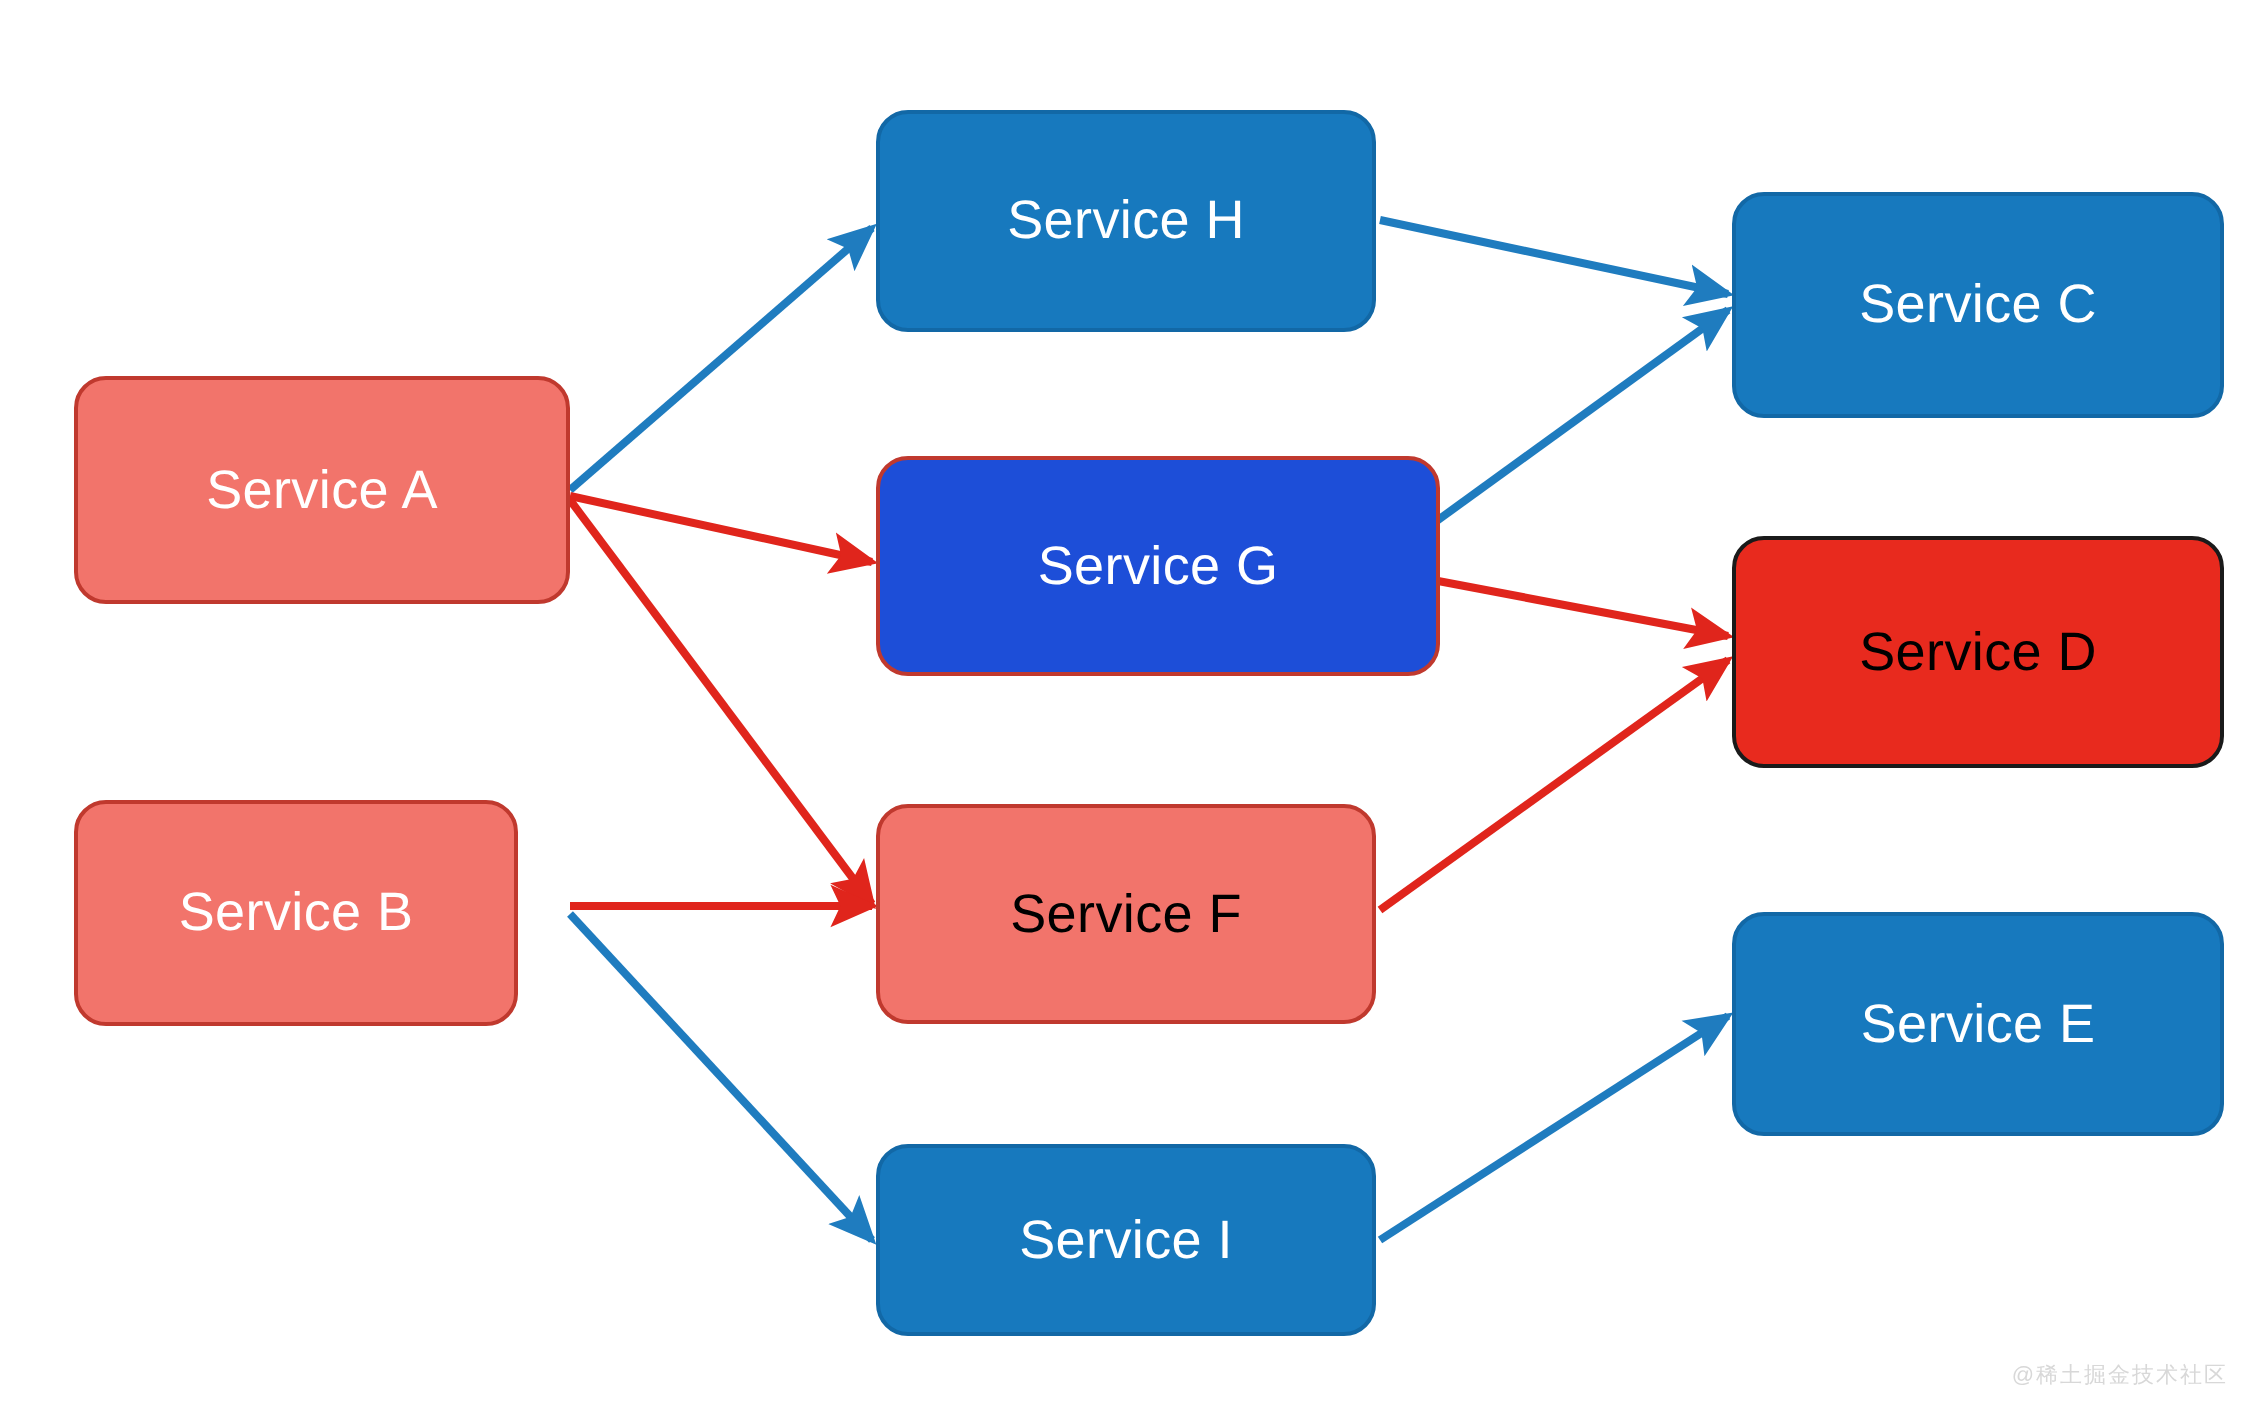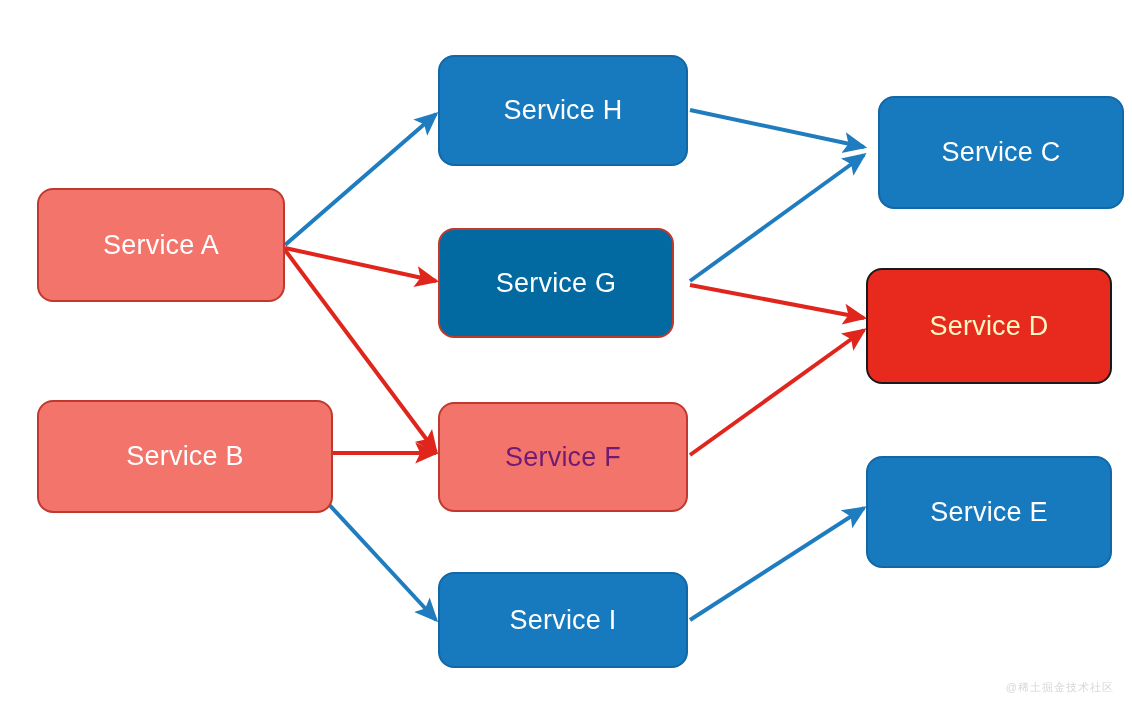--- a/index.html
+++ b/index.html
@@ -79,39 +79,39 @@
         <line x1="690" y1="285" x2="864" y2="318" stroke="#e0251c" stroke-width="4" marker-end="url(#arrow-red)"></line>
         <line x1="690" y1="455" x2="864" y2="330" stroke="#e0251c" stroke-width="4" marker-end="url(#arrow-red)"></line>
         <line x1="690" y1="620" x2="864" y2="508" stroke="#1f7cbf" stroke-width="4" marker-end="url(#arrow-blue)"></line>
       </g>
   </svg>
 
   <div id="nodes-group">
       <div class="node" style="left: 37px; top: 188px; width: 248px; height: 114px; background: rgb(242, 116, 107); border: 2px solid rgb(192, 57, 46); color: rgb(255, 255, 255);">
         <span class="node-label">Service A</span>
       </div>
-      <div class="node" style="left: 37px; top: 400px; width: 296px; height: 113px; background: rgb(242, 116, 107); border: 2px solid rgb(192, 57, 46); color: rgb(255, 255, 255);">
+      <div class="node" style="left: 37px; top: 400px; width: 222px; height: 113px; background: rgb(242, 116, 107); border: 2px solid rgb(192, 57, 46); color: rgb(255, 255, 255);">
         <span class="node-label">Service B</span>
       </div>
       <div class="node" style="left: 438px; top: 55px; width: 250px; height: 111px; background: rgb(23, 121, 190); border: 2px solid rgb(18, 104, 166); color: rgb(255, 255, 255);">
         <span class="node-label">Service H</span>
       </div>
-      <div class="node" style="left: 438px; top: 228px; width: 236px; height: 110px; background: #0369a1; border: 2px solid rgb(192, 57, 46); color: rgb(255, 255, 255);">
+      <div class="node" style="left: 438px; top: 228px; width: 282px; height: 110px; background: #1d4ed8; border: 2px solid rgb(192, 57, 46); color: rgb(255, 255, 255);">
         <span class="node-label">Service G</span>
       </div>
-      <div class="node" style="left: 438px; top: 402px; width: 250px; height: 110px; background: rgb(242, 116, 107); border: 2px solid rgb(192, 57, 46); color: #701a75;">
+      <div class="node" style="left: 438px; top: 402px; width: 250px; height: 110px; background: rgb(242, 116, 107); border: 2px solid rgb(192, 57, 46); color: #000000;">
         <span class="node-label">Service F</span>
       </div>
       <div class="node" style="left: 438px; top: 572px; width: 250px; height: 96px; background: rgb(23, 121, 190); border: 2px solid rgb(18, 104, 166); color: rgb(255, 255, 255);">
         <span class="node-label">Service I</span>
       </div>
-      <div class="node" style="left: 866px; top: 96px; width: 246px; height: 113px; background: rgb(23, 121, 190); border: 2px solid rgb(18, 104, 166); color: rgb(255, 255, 255); margin-left: 12px;">
+      <div class="node" style="left: 866px; top: 96px; width: 246px; height: 113px; background: rgb(23, 121, 190); border: 2px solid rgb(18, 104, 166); color: rgb(255, 255, 255);">
         <span class="node-label">Service C</span>
       </div>
-      <div class="node" style="left: 866px; top: 268px; width: 246px; height: 116px; background: rgb(232, 42, 30); border: 2px solid rgb(26, 26, 26); color: #fef9c3;">
+      <div class="node" style="left: 866px; top: 268px; width: 246px; height: 116px; background: rgb(232, 42, 30); border: 2px solid rgb(26, 26, 26); color: #000000;">
         <span class="node-label">Service D</span>
       </div>
       <div class="node" style="left: 866px; top: 456px; width: 246px; height: 112px; background: rgb(23, 121, 190); border: 2px solid rgb(18, 104, 166); color: rgb(255, 255, 255);">
         <span class="node-label">Service E</span>
       </div>
     </div>
 
   <div class="watermark">@稀土掘金技术社区</div>
 
 </div>

